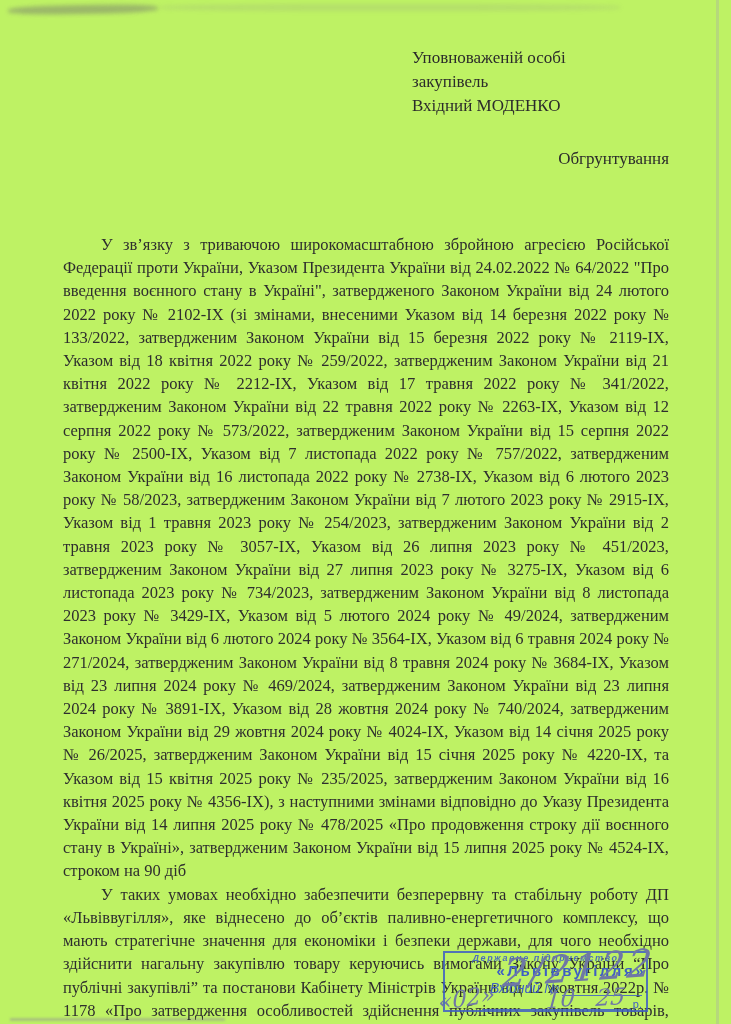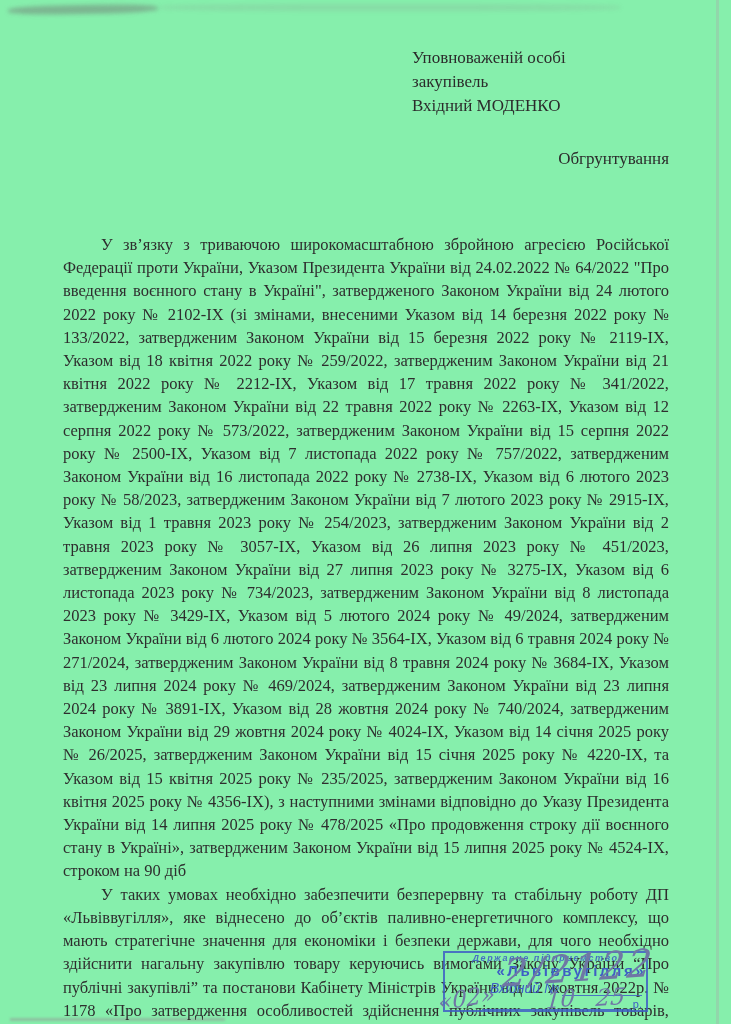--- a/index.html
+++ b/index.html
@@ -1,19 +1,19 @@
 <!DOCTYPE html>
 <html><head>
 <meta charset="utf-8">
 <style>
   html,body { margin:0; padding:0; background:#e8e8e8; }
   .page {
     position:relative;
     width:731px; height:1024px;
-    background:#86efac;
+    background:#bef264;
     overflow:hidden;
     font-family:"Liberation Serif", serif;
     color:#2b2b2b;
     margin:0 auto;
   }
   
   .artifact { position:absolute; pointer-events:none; }
   .artifact-top-1 { left:8px; top:5px; width:150px; height:9px;
     background:rgba(110,110,110,0.45); filter:blur(2px); border-radius:40%;
     transform:rotate(-1deg); }

